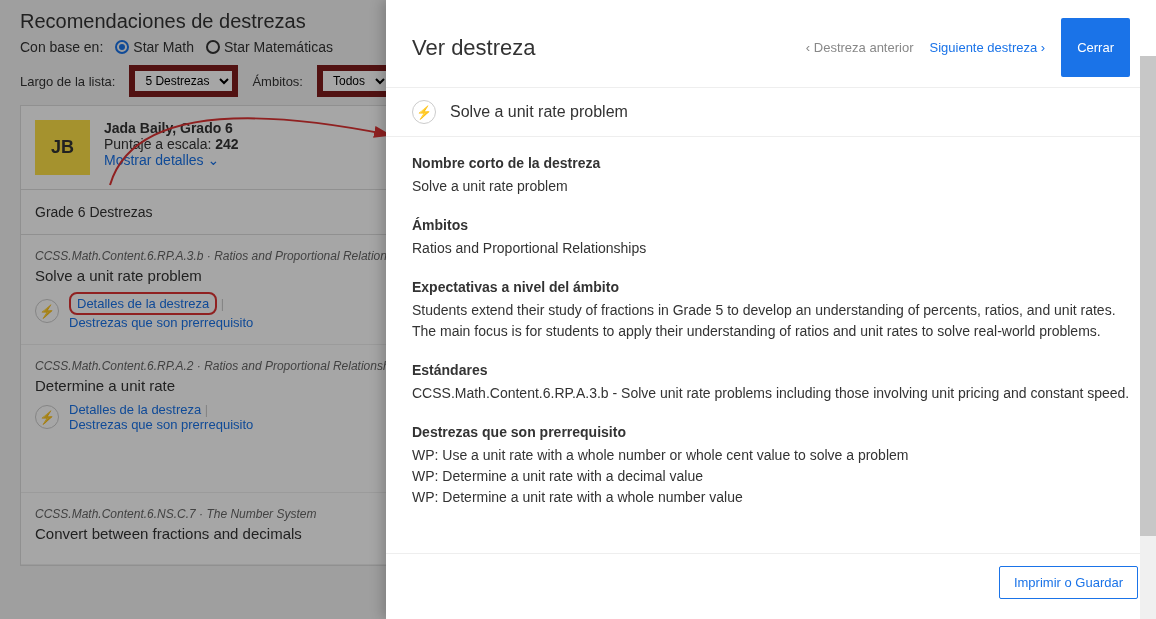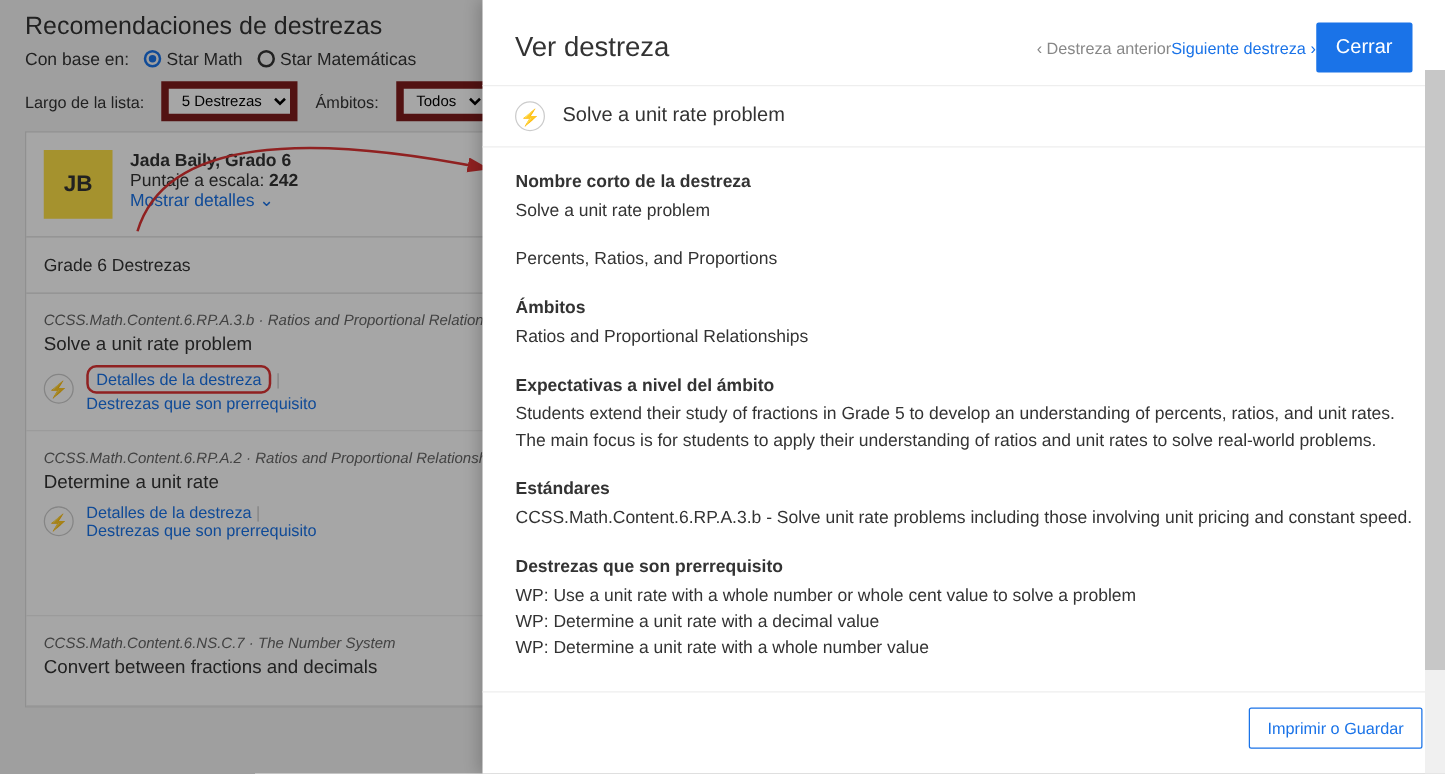--- a/index.html
+++ b/index.html
@@ -26,24 +26,24 @@
 .bolt { width:24px; height:24px; border-radius:50%; border:1px solid #ccc; display:flex; align-items:center; justify-content:center; font-size:13px; }
 .sep { color:#ccc; }
 
 .highlight-box { border:2px solid #d33; border-radius:8px; padding:2px 6px; display:inline-block; }
 
 .overlay { position:absolute; inset:0; background:rgba(0,0,0,0.35); }
 
 .panel { position:absolute; top:0; right:0; bottom:0; width:770px; background:#fff; box-shadow:-4px 0 12px rgba(0,0,0,.2); display:flex; flex-direction:column; }
 .panel-head { padding:18px 26px 10px 26px; display:flex; align-items:center; justify-content:space-between; border-bottom:1px solid #eee; }
 .panel-title { font-size:22px; font-weight:400; }
-.panel-nav { display:flex; align-items:center; font-size:13px; }
+.panel-nav { display:flex; align-items:center; gap:16px; font-size:13px; }
 .nav-prev { color:#888; cursor:default; }
 .nav-next { color:#1a73e8; cursor:pointer; }
-.close-btn { background:#1a73e8; color:#fff; border:none; padding:11px 16px; font-size:16px; cursor:pointer; border-radius:2px;text-align:right; }
+.close-btn { background:#1a73e8; color:#fff; border:none; padding:22px 16px; font-size:13px; cursor:pointer; border-radius:2px;text-align:right; }
 
 .panel-sub { padding:12px 26px; border-bottom:1px solid #eee; display:flex; align-items:center; gap:14px; }
 .panel-body { padding:16px 26px; overflow-y:auto; flex:1; font-size:14px; line-height:1.5; }
 .panel-body .group { margin-bottom:18px; }
 .panel-body .label { font-weight:bold; margin-bottom:2px; }
 
 .panel-foot { padding:12px 18px 20px; display:flex; justify-content:flex-end; border-top:1px solid #eee; }
 .print-btn { border:1px solid #1a73e8; color:#1a73e8; background:#fff; padding:8px 14px; font-size:13px; cursor:pointer; border-radius:2px; }
 
 .scrollbar { position:absolute; right:0; top:56px; bottom:0; width:16px; background:#f0f0f0; }
@@ -139,23 +139,20 @@
     <span style="font-size:16px;">Solve a unit rate problem</span>
   </div>
   <div class="panel-body" id="panel-groups">
       <div class="group">
         <div class="label">Nombre corto de la destreza</div>
         <div>
           <div>Solve a unit rate problem</div>
         </div>
       </div>
       <div class="group">
-        <div>
-          <div>Percents, Ratios, and Proportions</div>
-        </div>
       </div>
       <div class="group">
         <div class="label">Ámbitos</div>
         <div>
           <div>Ratios and Proportional Relationships</div>
         </div>
       </div>
       <div class="group">
         <div class="label">Expectativas a nivel del ámbito</div>
         <div>

